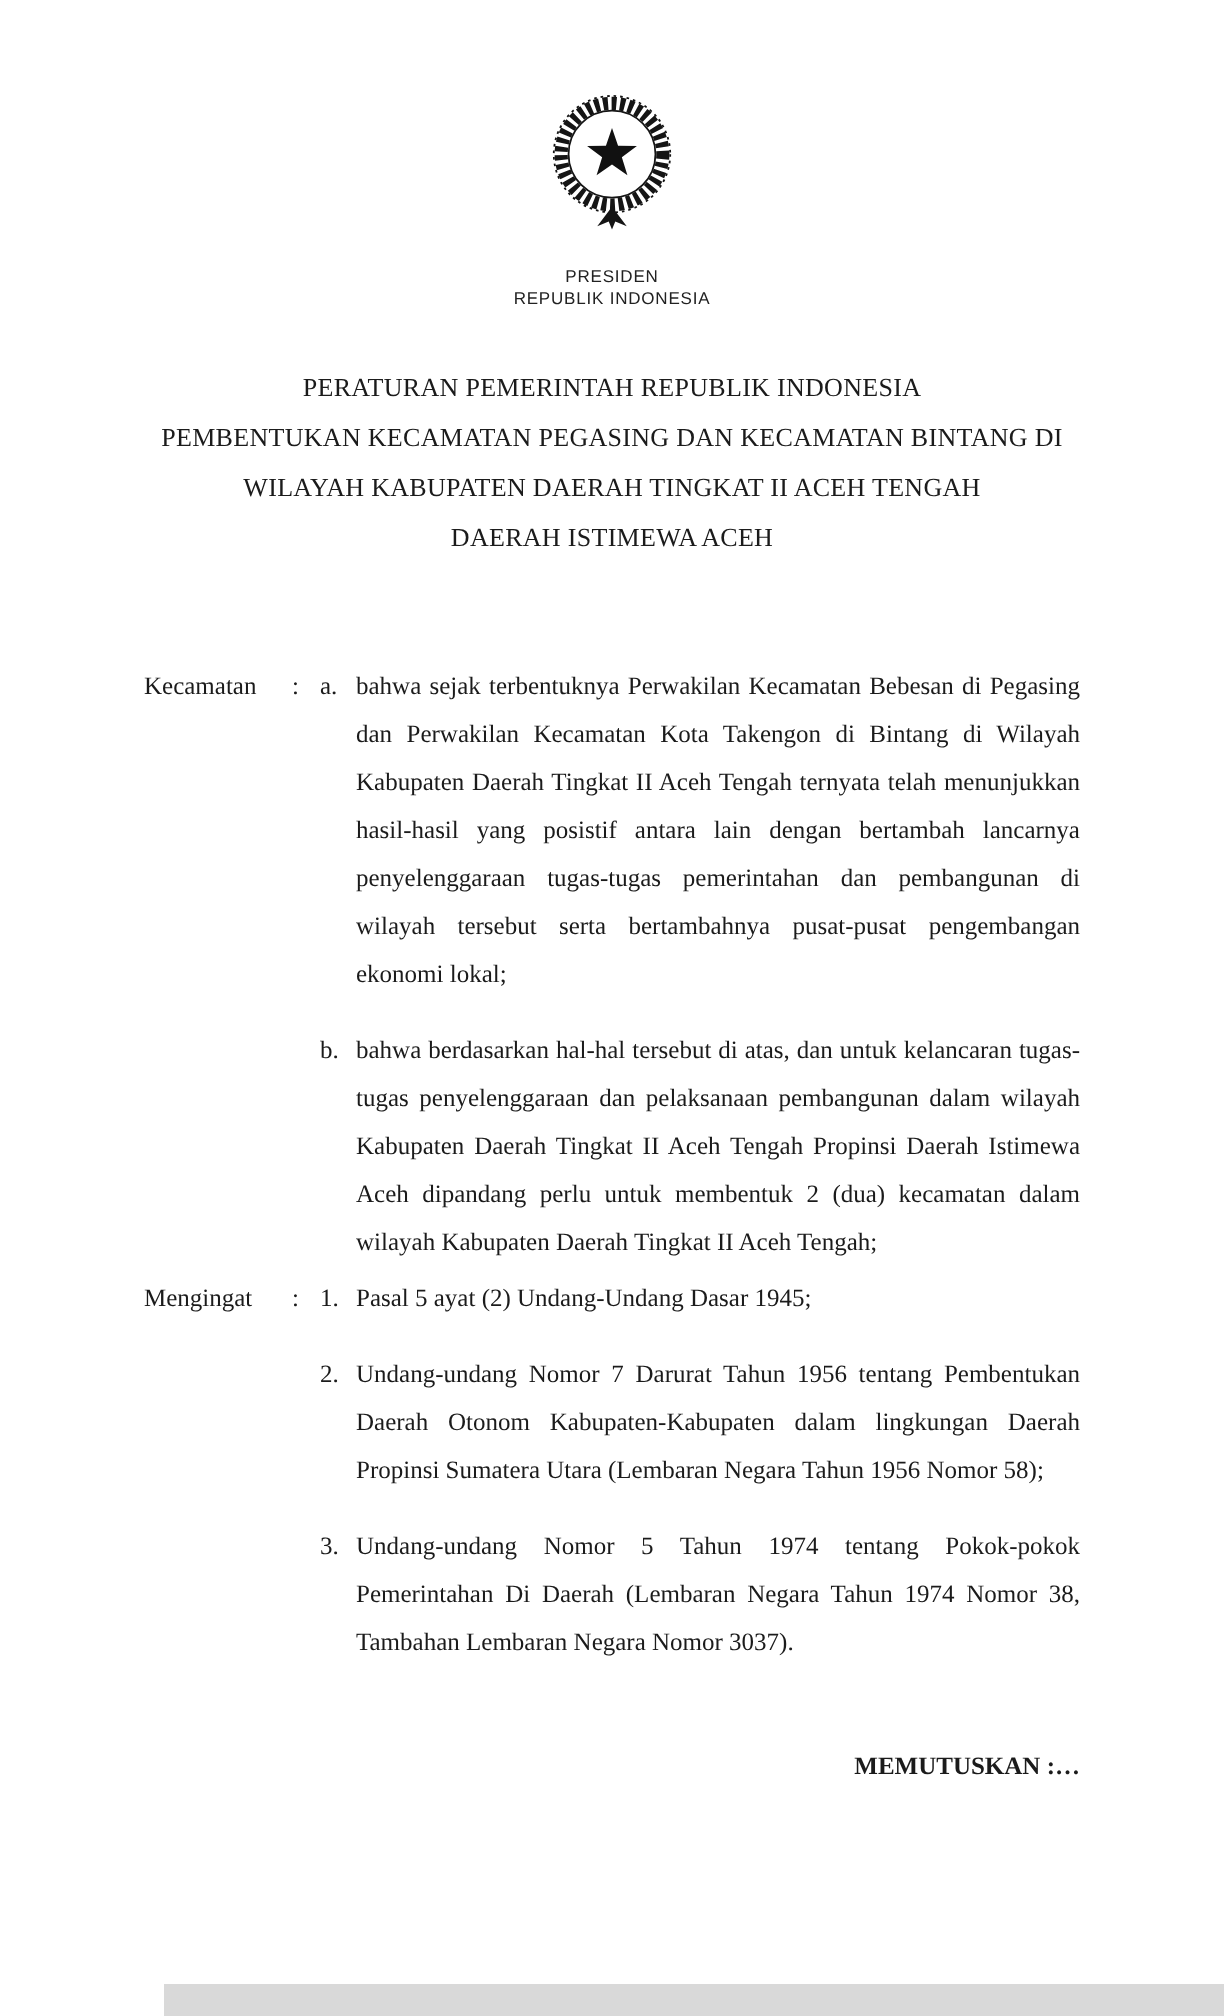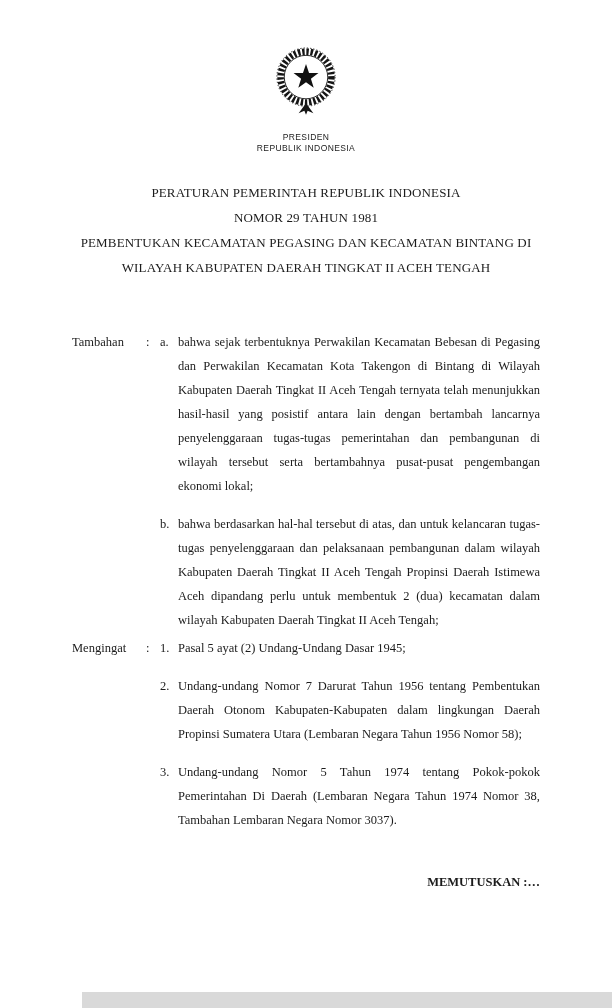--- a/index.html
+++ b/index.html
@@ -96,30 +96,30 @@
           <polygon points="50,30 53.7,40.9 65.2,41.1 56,47.9 59.4,58.9 50,52.3 40.6,58.9 44,47.9 34.8,41.1 46.3,40.9" fill="#111"></polygon>
           <path d="M50 78 L41 90 L48 87 L50 92 L52 87 L59 90 Z" fill="#151515"></path>
         </svg>
       </span>
       <div class="letterhead-caption">PRESIDEN</div>
       <div class="letterhead-caption">REPUBLIK INDONESIA</div>
     </div>
 
     <div class="title-block">
       <div>PERATURAN PEMERINTAH REPUBLIK INDONESIA</div>
-      <div>NOMOR 29 TAHUN 1981</div>
       <div>PEMBENTUKAN KECAMATAN PEGASING DAN KECAMATAN BINTANG DI</div>
       <div>WILAYAH KABUPATEN DAERAH TINGKAT II ACEH TENGAH</div>
+      <div>DAERAH ISTIMEWA ACEH</div>
     </div>
 
 
     <div class="body-block">
 
       <div class="section">
-        <div class="section-label">Tambahan</div>
+        <div class="section-label">Kecamatan</div>
         <div class="section-colon">:</div>
         <div class="items">
           <div class="item">
             <div class="item-marker">a.</div>
             <div class="item-text">bahwa sejak terbentuknya Perwakilan Kecamatan Bebesan di Pegasing dan Perwakilan Kecamatan Kota Takengon di Bintang di Wilayah Kabupaten Daerah Tingkat II Aceh Tengah ternyata telah menunjukkan hasil-hasil yang posistif antara lain dengan bertambah lancarnya penyelenggaraan tugas-tugas pemerintahan dan pembangunan di wilayah tersebut serta bertambahnya pusat-pusat pengembangan ekonomi lokal;</div>
           </div>
           <div class="item">
             <div class="item-marker">b.</div>
             <div class="item-text">bahwa berdasarkan hal-hal tersebut di atas, dan untuk kelancaran tugas-tugas penyelenggaraan dan pelaksanaan pembangunan dalam wilayah Kabupaten Daerah Tingkat II Aceh Tengah Propinsi Daerah Istimewa Aceh dipandang perlu untuk membentuk 2 (dua) kecamatan dalam wilayah Kabupaten Daerah Tingkat II Aceh Tengah;</div>
           </div>

